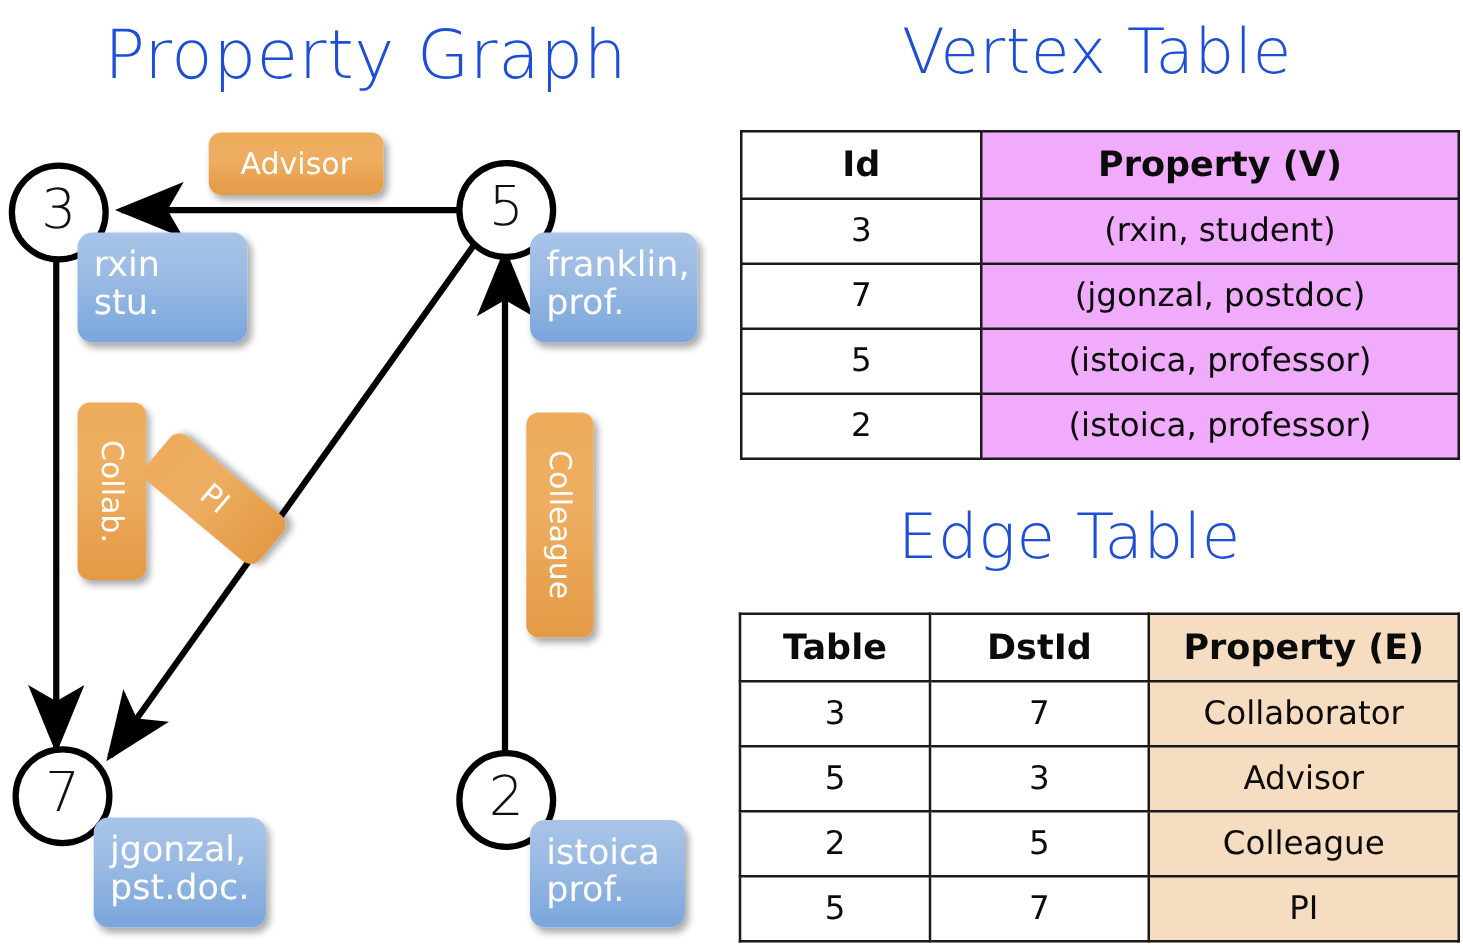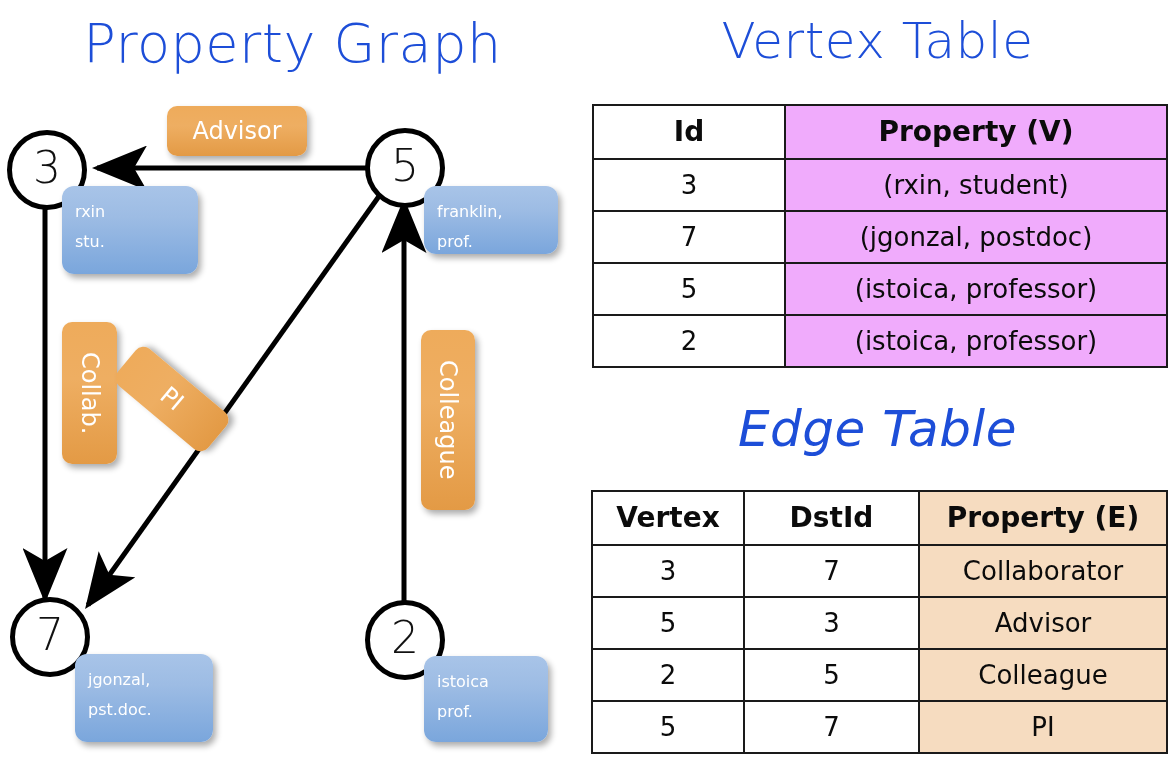--- a/index.html
+++ b/index.html
@@ -39,26 +39,25 @@
     line-height: 60px;
   }
   #title-vertex-table {
     left: 585px; top: 12px;
     width: 585px;
     text-align: center;
     font-size: 50px;
     line-height: 58px;
   }
   #title-edge-table {
-    left: 585px; top: 400px;
+    left: 563px; top: 400px;
     width: 585px;
     text-align: center;
     font-size: 50px;
     line-height: 58px;
-    font-style: italic;
   }
 
   
   #graph-svg {
     position: absolute;
     left: 0; top: 0;
     width: 585px;
     height: 760px;
   }
 
@@ -81,21 +80,21 @@
   .node-num { transform: translateY(-2px); }
 
   
   .prop-box {
     position: absolute;
     border-radius: 12px;
     background: linear-gradient(to bottom, #a8c4e8 0%, #9dbce4 35%, #7aa6dc 100%);
     box-shadow: 3px 4px 6px rgba(0,0,0,0.33);
     color: #ffffff;
     font-family: "DejaVu Sans", sans-serif;
-    font-size: 16px;
+    font-size: 28px;
     line-height: 30px;
     padding: 11px 13px;
     box-sizing: border-box;
     white-space: pre-line;
     font-weight: 400;
   }
 
   
   .edge-label {
     position: absolute;
@@ -196,21 +195,21 @@
     <span class="node-num">7</span>
   </div>
 
   <div class="node-circle" style="left:365px; top:600px; width:80px; height:80px;">
     <span class="node-num">2</span>
   </div>
 
   <div class="prop-box" style="left:62px; top:186px; width:136px; height:88px;">rxin
 stu.</div>
 
-  <div class="prop-box" style="left:424px; top:186px; width:134px; height:68px;">franklin,
+  <div class="prop-box" style="left:424px; top:186px; width:134px; height:88px;">franklin,
 prof.</div>
 
   <div class="prop-box" style="left:75px; top:654px; width:138px; height:88px;">jgonzal,
 pst.doc.</div>
 
   <div class="prop-box" style="left:424px; top:656px; width:124px; height:86px;">istoica
 prof.</div>
 
   <div class="edge-label" style="left:167px; top:106px; width:140px; height:50px;">Advisor</div>
 
@@ -258,21 +257,21 @@
   </table>
 
   <table class="tbl" id="edge-table">
     <colgroup>
       <col class="col-src">
         <col class="col-dst">
         <col class="col-prop">
     </colgroup>
     <thead>
       <tr>
-        <th class="cell-white">Vertex</th>
+        <th class="cell-white">Table</th>
         <th class="cell-white">DstId</th>
         <th class="cell-orange">Property (E)</th>
       </tr>
     </thead>
     <tbody>
       <tr>
         <td class="cell-white">3</td>
         <td class="cell-white">7</td>
         <td class="cell-orange">Collaborator</td>
       </tr>

